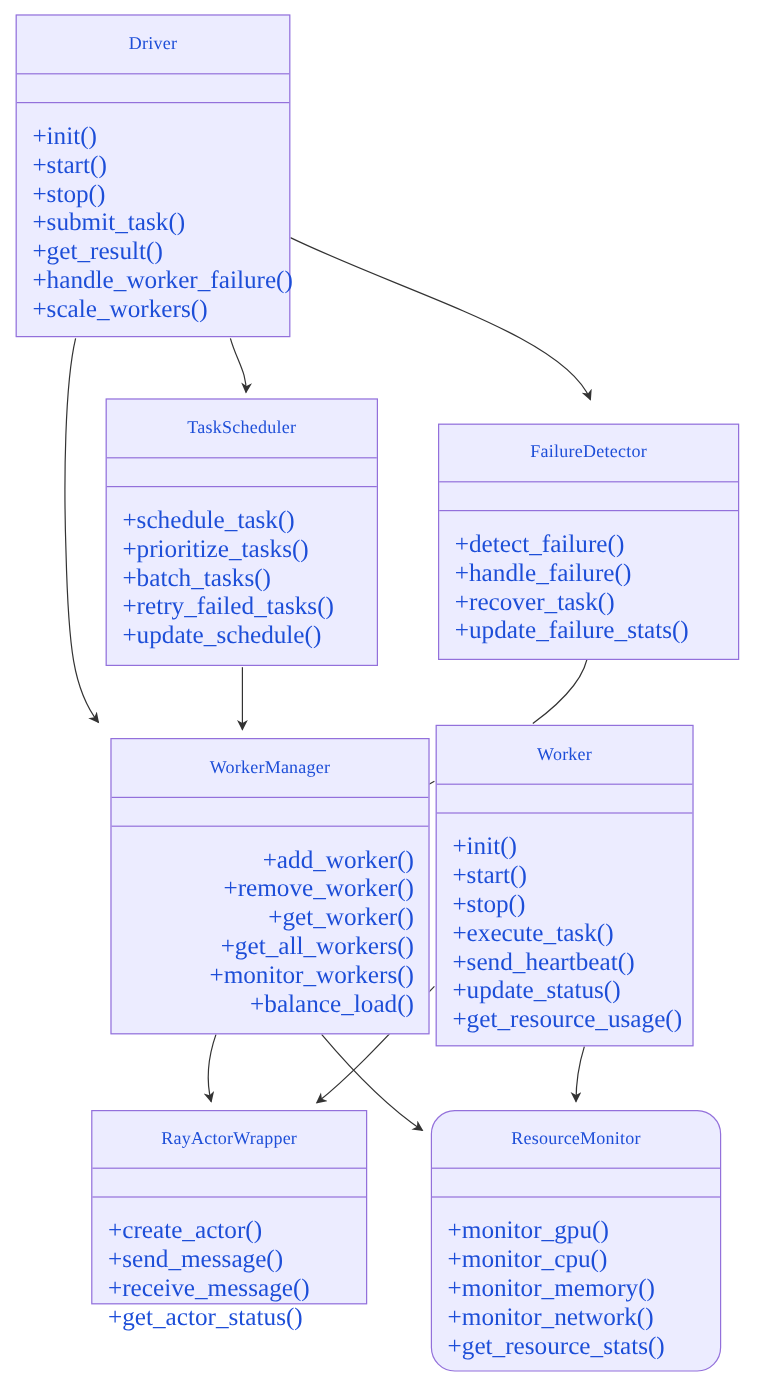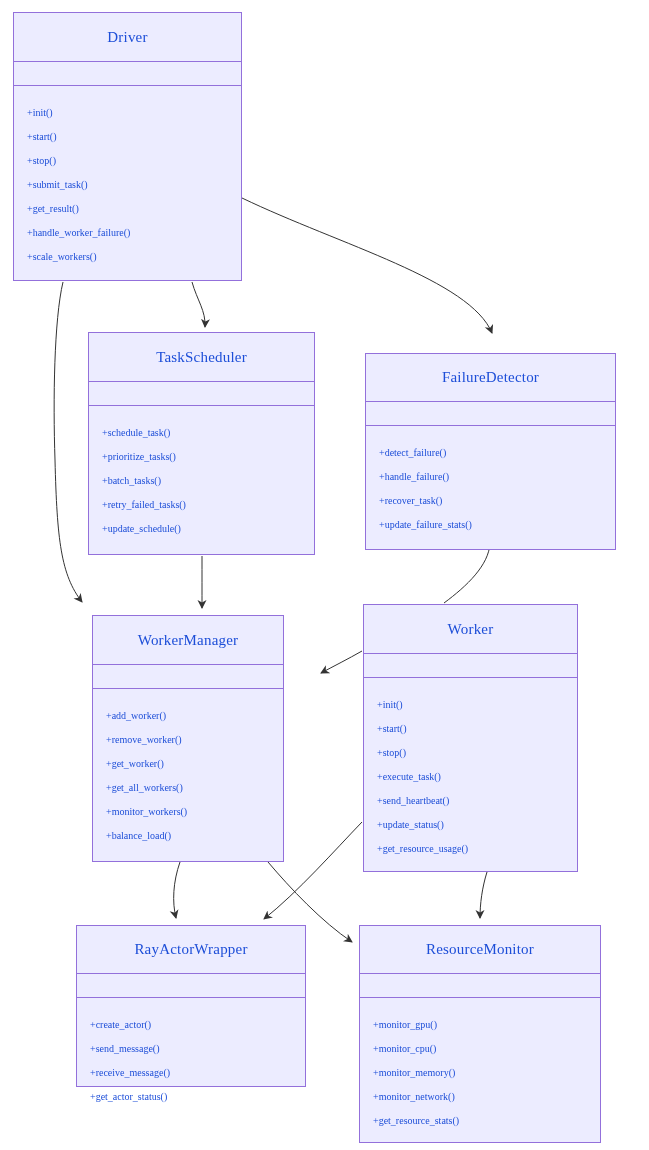--- a/index.html
+++ b/index.html
@@ -17,21 +17,21 @@
   }
   .class-title {
     height:48px; flex:0 0 auto; display:flex; align-items:center; justify-content:center;
     font-size:15px; letter-spacing:0.2px;
   }
   .class-attrs {
     height:25px; flex:0 0 auto; box-sizing:border-box;
     border-top:1.2px solid #9370DB; border-bottom:1.2px solid #9370DB;
   }
   .class-methods { flex:1 1 auto; padding:15px 12px 0 13px; }
-  .method { height:24px; line-height:24px; font-size:10px; white-space:nowrap; }
+  .method { height:24px; line-height:24px; font-size:21px; white-space:nowrap; }
 </style>
 </head>
 <body>
 
 <div id="canvas">
 
   <svg id="edges" viewBox="0 0 649 1150" xmlns="http://www.w3.org/2000/svg">
     <defs>
       <marker id="arrowhead" markerWidth="10" markerHeight="10" refX="8" refY="4.5" orient="auto">
         <path d="M0,0 L9,4.5 L0,9 L2.6,4.5 Z" fill="#333333"></path>
@@ -79,21 +79,21 @@
     <div class="class-title" style="height:47px;">FailureDetector</div>
     <div class="class-attrs"></div>
     <div class="class-methods">
       <div class="method">+detect_failure()</div>
       <div class="method">+handle_failure()</div>
       <div class="method">+recover_task()</div>
       <div class="method">+update_failure_stats()</div>
     </div>
   </div>
 
-  <div class="class-box" style="left:92px;top:615px;width:192px;height:247px;">
+  <div class="class-box" style="left:92px;top:615px;width:266px;height:247px;text-align:right;">
     <div class="class-title">WorkerManager</div>
     <div class="class-attrs"></div>
     <div class="class-methods">
       <div class="method">+add_worker()</div>
       <div class="method">+remove_worker()</div>
       <div class="method">+get_worker()</div>
       <div class="method">+get_all_workers()</div>
       <div class="method">+monitor_workers()</div>
       <div class="method">+balance_load()</div>
     </div>
@@ -117,21 +117,21 @@
     <div class="class-title" style="height:47px;">RayActorWrapper</div>
     <div class="class-attrs"></div>
     <div class="class-methods">
       <div class="method">+create_actor()</div>
       <div class="method">+send_message()</div>
       <div class="method">+receive_message()</div>
       <div class="method">+get_actor_status()</div>
     </div>
   </div>
 
-  <div class="class-box" style="left:359px;top:925px;width:242px;height:218px;">
+  <div class="class-box" style="left:359px;top:925px;width:242px;height:218px;border-radius:20px;">
     <div class="class-title" style="height:47px;">ResourceMonitor</div>
     <div class="class-attrs"></div>
     <div class="class-methods">
       <div class="method">+monitor_gpu()</div>
       <div class="method">+monitor_cpu()</div>
       <div class="method">+monitor_memory()</div>
       <div class="method">+monitor_network()</div>
       <div class="method">+get_resource_stats()</div>
     </div>
   </div>

